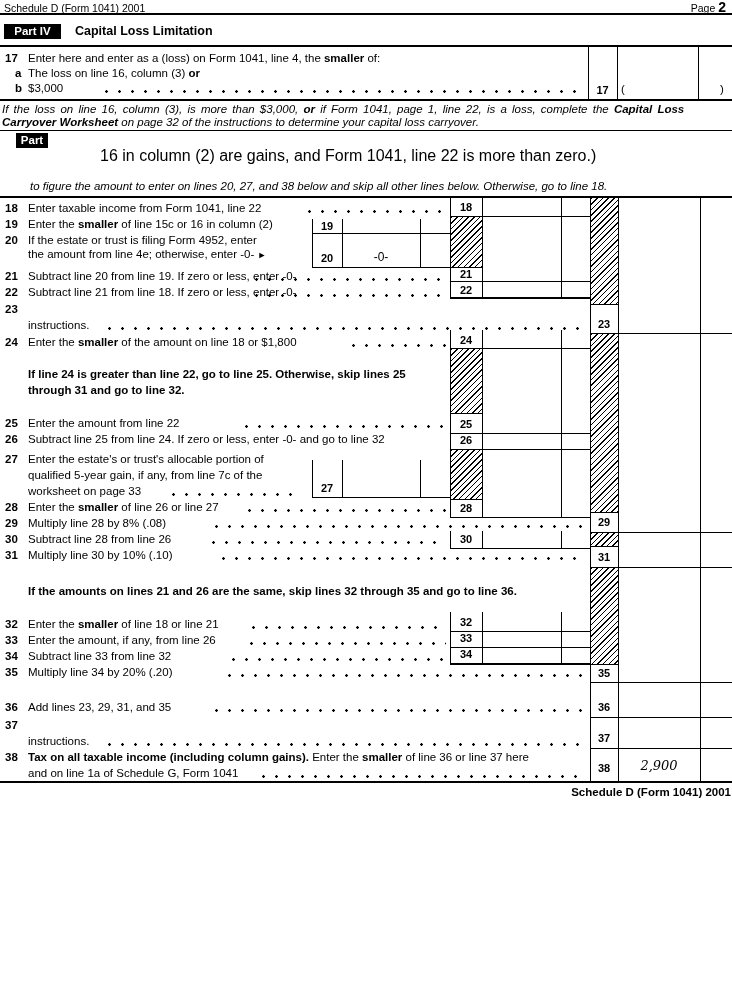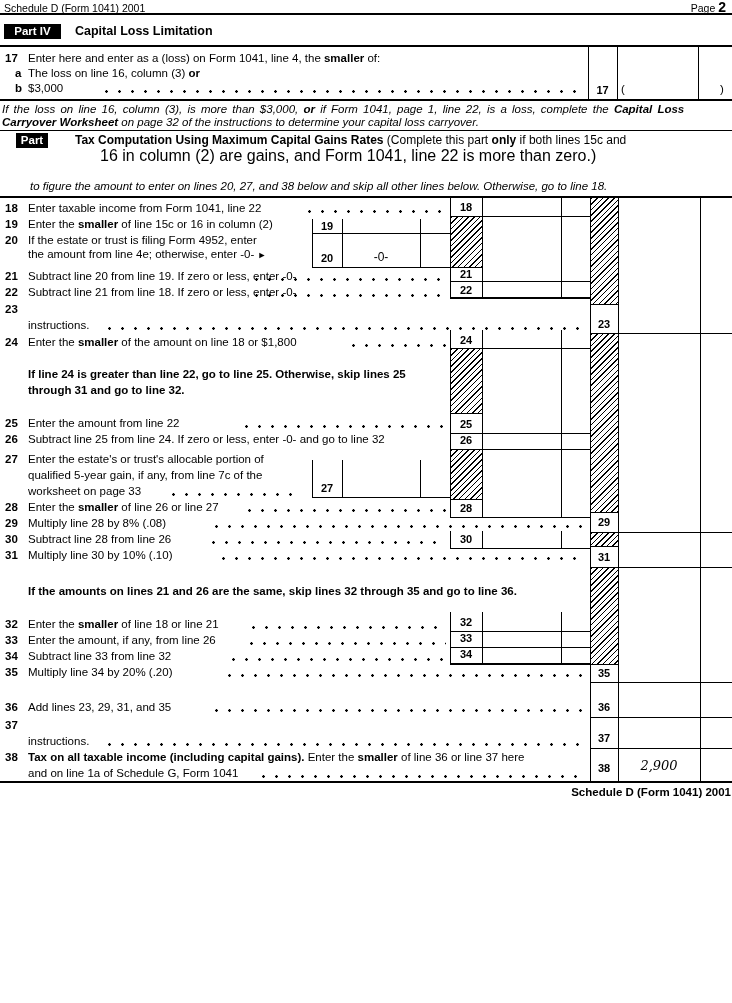--- a/index.html
+++ b/index.html
@@ -49,21 +49,20 @@
   <div class="cl" style="left:588px;top:84px;width:29px">17</div>
   <div class="t" style="left:621px;top:83px">(</div>
   <div class="t" style="left:720px;top:83px">)</div>
   <div class="hl" style="left:0;top:99px;width:732px;height:2px"></div>
 
   <div class="t i" style="left:2px;top:103px;word-spacing:2px"><span>If the loss on line 16, column (3), is more than $3,000, </span><span class="b">or</span><span> if Form 1041, page 1, line 22, is a loss, complete the </span><span class="b">Capital Loss</span></div>
   <div class="t i" style="left:2px;top:116px"><span class="b">Carryover Worksheet</span><span> on page 32 of the instructions to determine your capital loss carryover.</span></div>
   <div class="hl" style="left:0;top:130px;width:732px"></div>
 
   <div class="tab" style="left:16px;top:133px;width:32px">Part V</div>
-  <div class="t" style="left:75px;top:134px;font-size:12px"><span class="b">Tax Computation Using Maximum Capital Gains Rates</span><span> (Complete this part </span><span class="b">only</span><span> if both lines 15c and</span></div>
   <div class="t" style="left:100px;top:149px;font-size:16px">16 in column (2) are gains, and Form 1041, line 22 is more than zero.)</div>
   <div class="t i" style="left:30px;top:180px">to figure the amount to enter on lines 20, 27, and 38 below and skip all other lines below. Otherwise, go to line 18.</div>
   <div class="hl" style="left:0;top:196px;width:732px;height:2px"></div>
 
   <div class="t b" style="left:5px;top:202px">18</div>
   <div class="t" style="left:28px;top:202px">Enter taxable income from Form 1041, line 22</div>
   <div class="leader" style="left:308px;top:210px;width:138px"></div>
 
   <div class="t b" style="left:5px;top:218px">19</div>
   <div class="t" style="left:28px;top:218px"><span>Enter the </span><span class="b">smaller</span><span> of line 15c or 16 in column (2)</span></div>
@@ -140,21 +139,21 @@
 
   <div class="t b" style="left:5px;top:701px">36</div>
   <div class="t" style="left:28px;top:701px">Add lines 23, 29, 31, and 35</div>
   <div class="leader" style="left:215px;top:709px;width:371px"></div>
 
   <div class="t b" style="left:5px;top:719px">37</div>
   <div class="t" style="left:28px;top:735px">instructions.</div>
   <div class="leader" style="left:108px;top:743px;width:478px"></div>
 
   <div class="t b" style="left:5px;top:751px">38</div>
-  <div class="t" style="left:28px;top:751px"><span class="b">Tax on all taxable income (including capital gains).</span><span> Enter the </span><span class="b">smaller</span><span> of line 36 or line 37 here</span></div>
+  <div class="t" style="left:28px;top:751px"><span class="b">Tax on all taxable income (including column gains).</span><span> Enter the </span><span class="b">smaller</span><span> of line 36 or line 37 here</span></div>
   <div class="t" style="left:28px;top:767px">and on line 1a of Schedule G, Form 1041</div>
   <div class="leader" style="left:262px;top:775px;width:324px"></div>
 
   <div class="vl" style="left:312px;top:219px;height:48px"></div>
   <div class="vl" style="left:342px;top:219px;height:48px"></div>
   <div class="vl" style="left:420px;top:219px;height:48px"></div>
   <div class="hl" style="left:312px;top:233px;width:138px"></div>
   <div class="hl" style="left:312px;top:267px;width:138px"></div>
   <div class="cl" style="left:312px;top:220px;width:30px">19</div>
   <div class="cl" style="left:312px;top:252px;width:30px">20</div>

